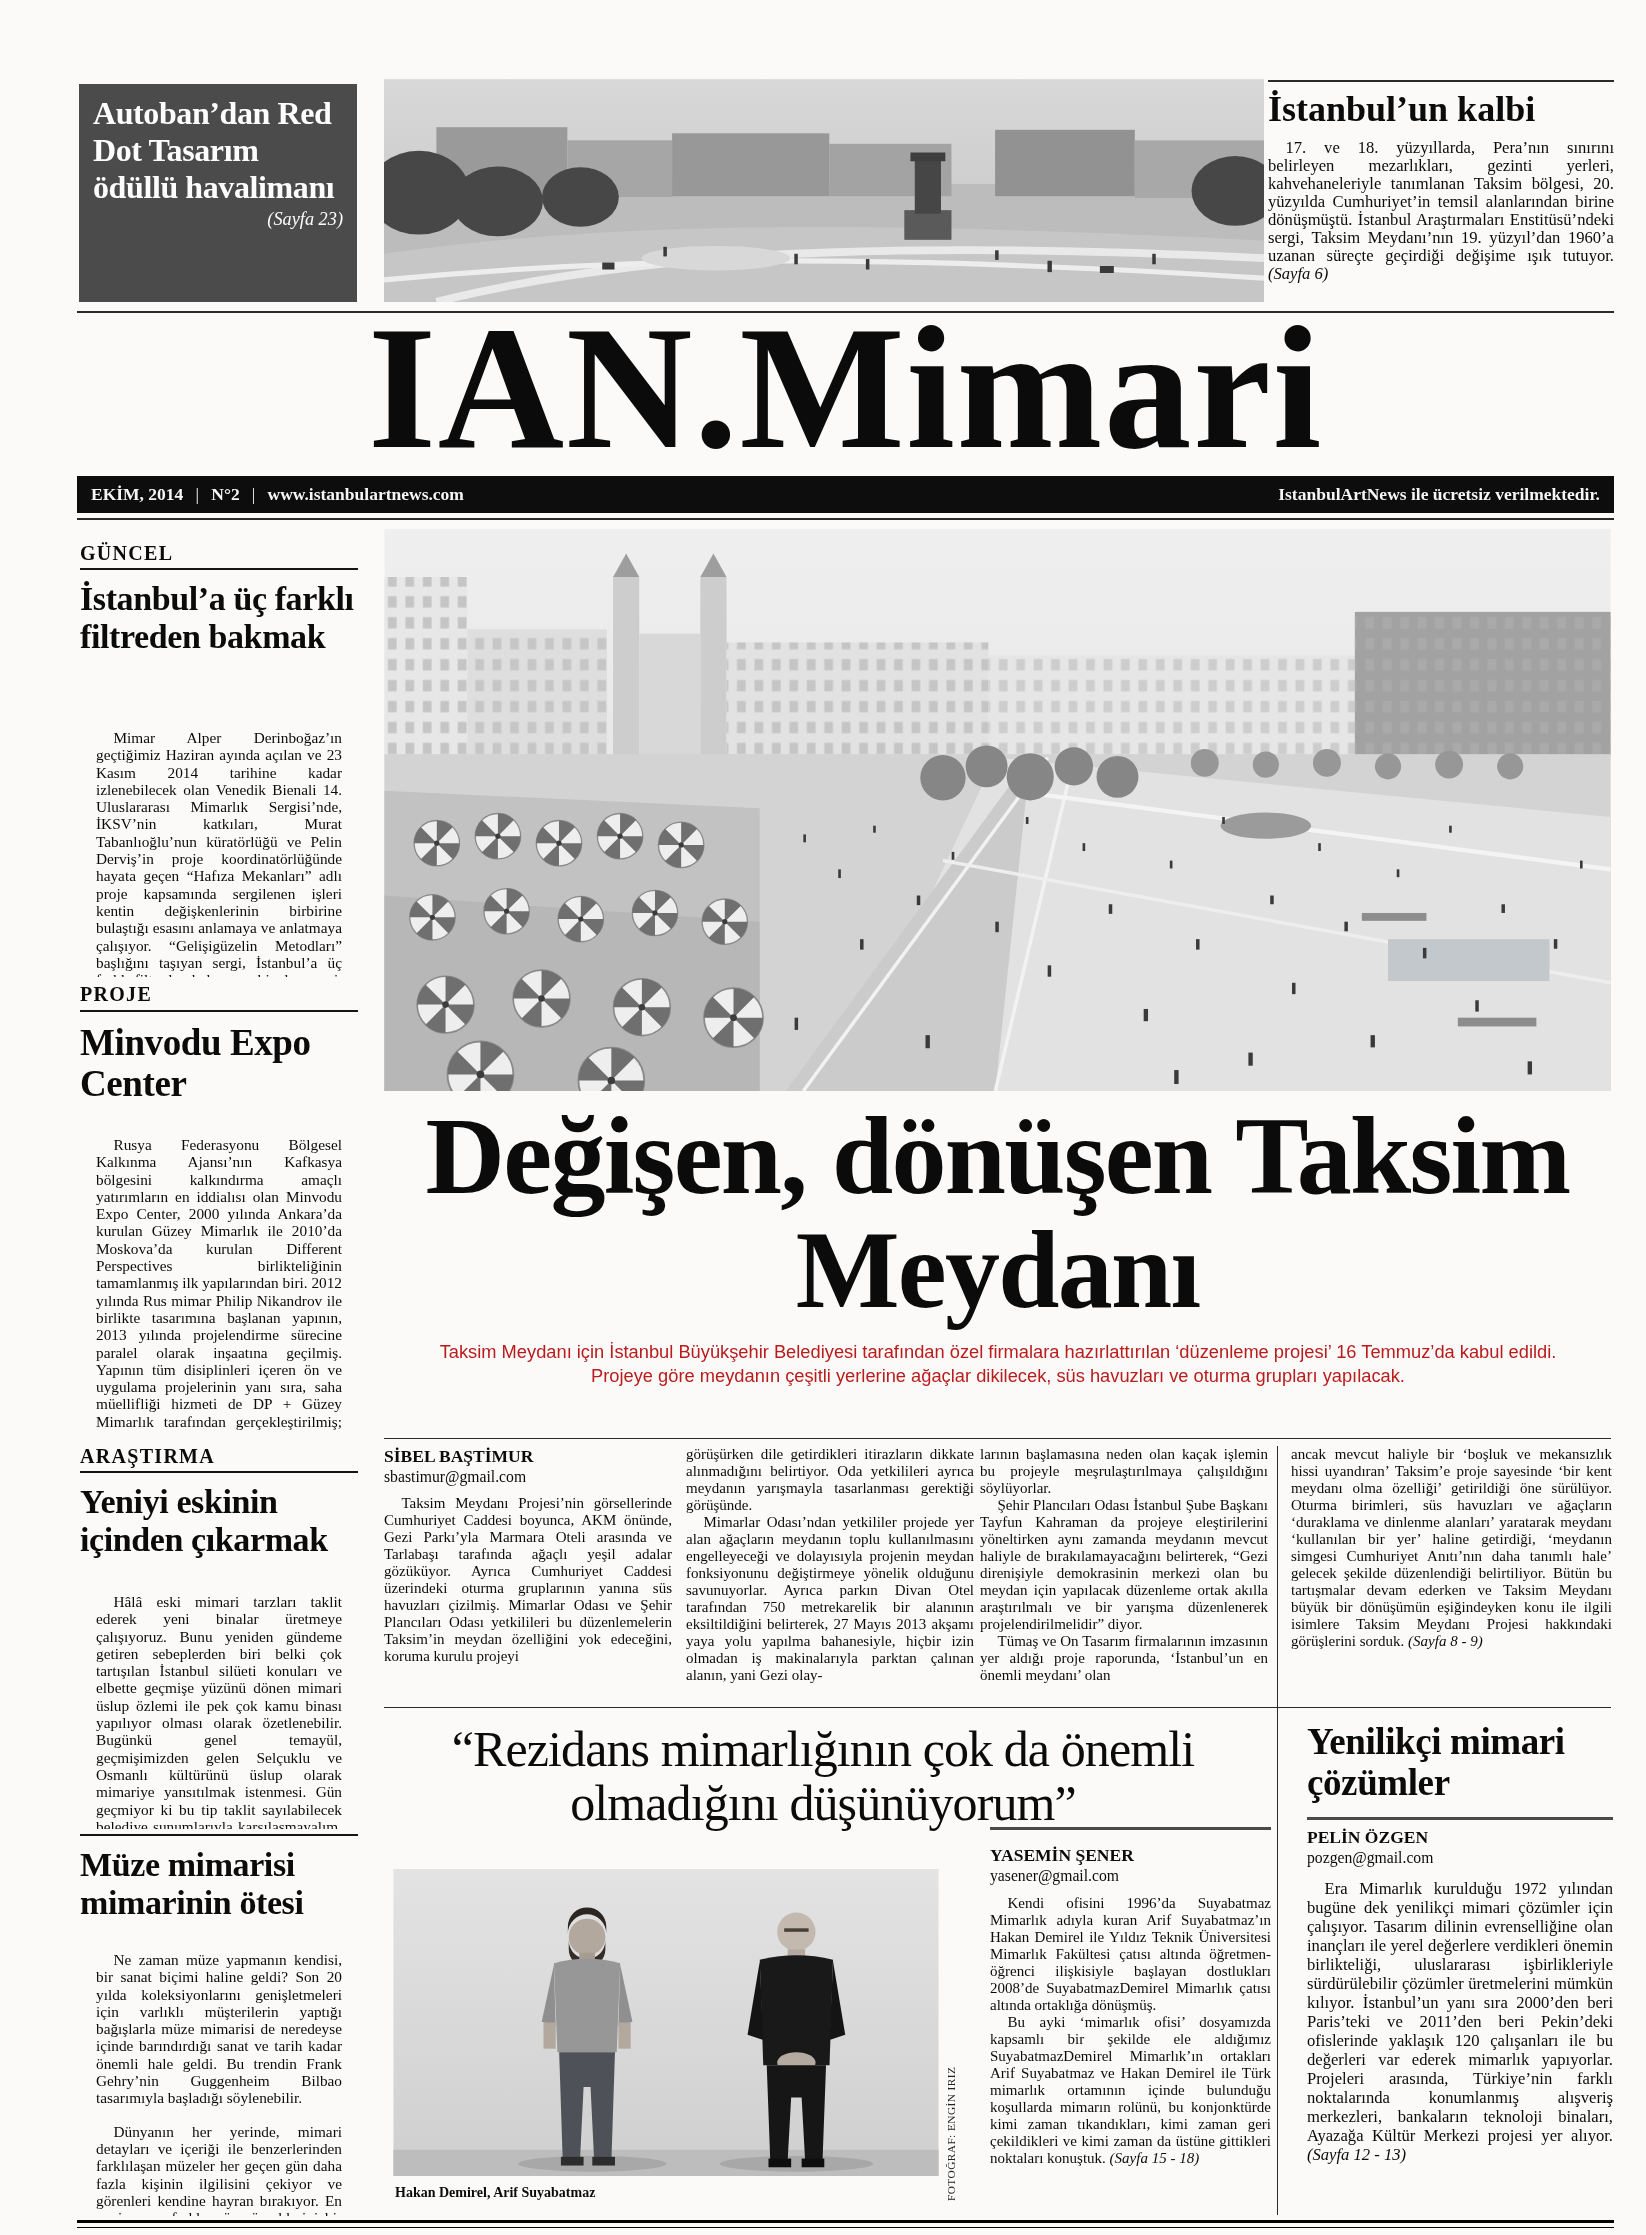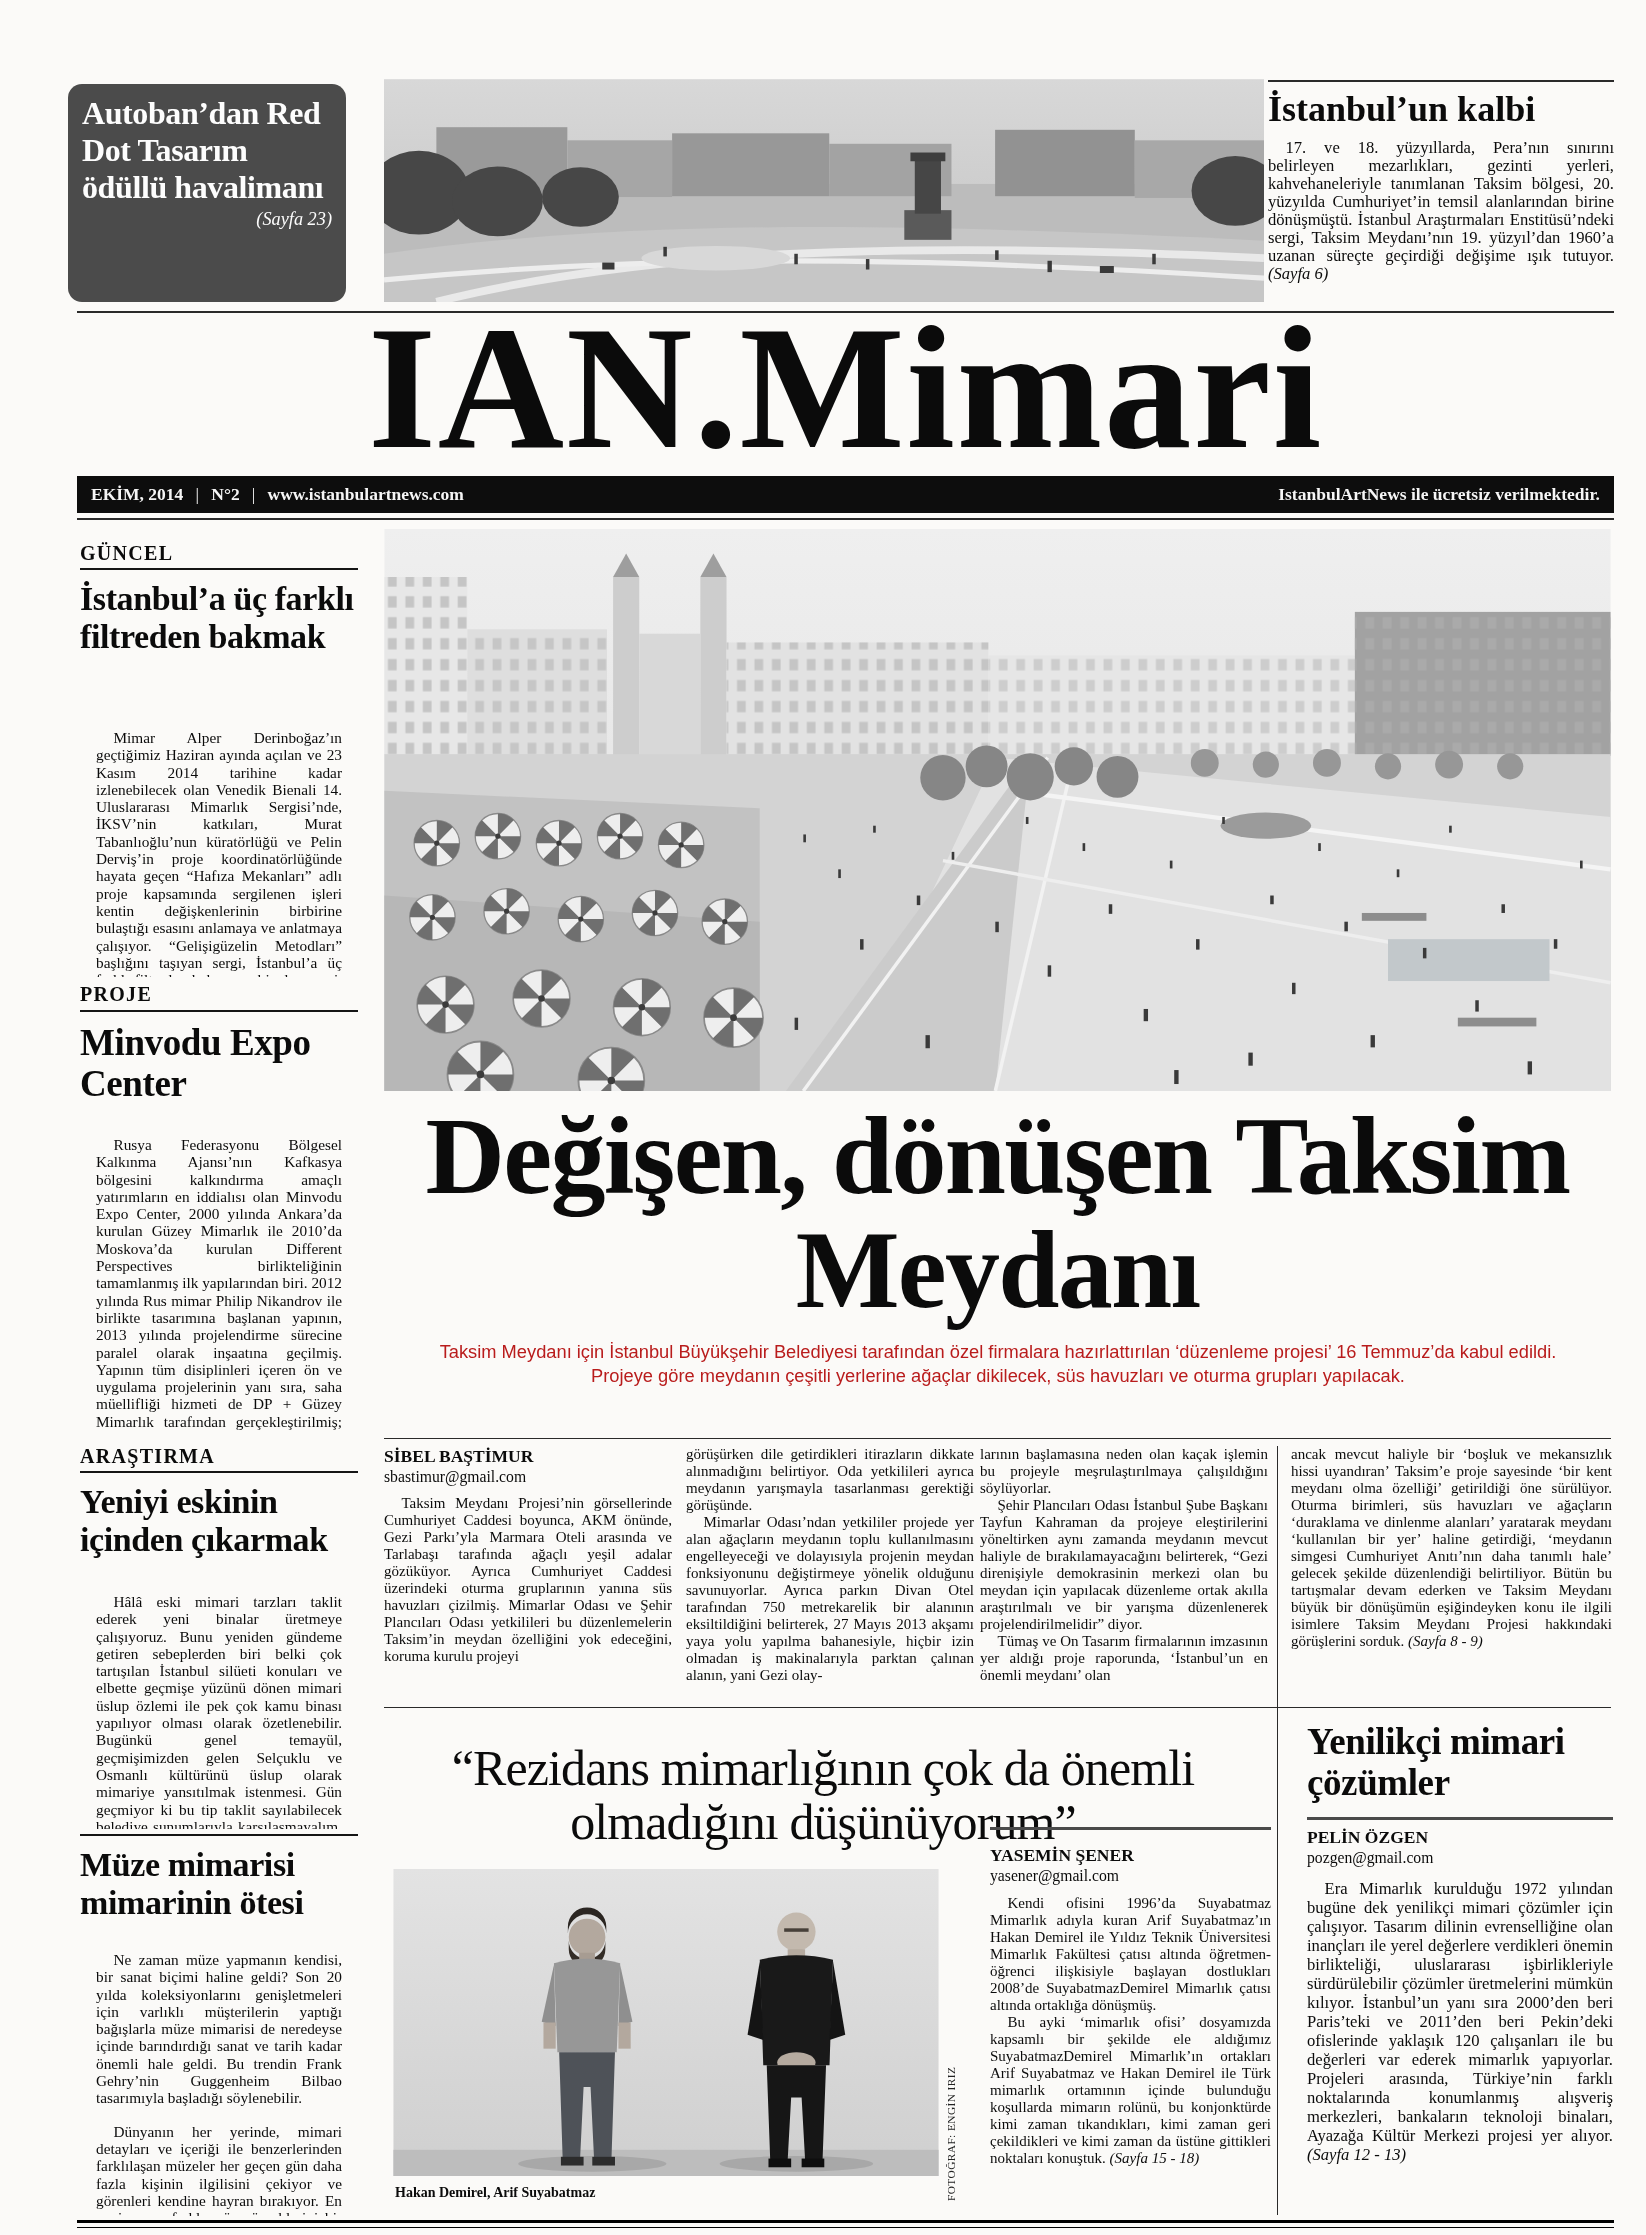--- a/index.html
+++ b/index.html
@@ -19,36 +19,36 @@
   .promo{background:#4b4b4b;color:#fdfdfd;padding:10.5px 14px;box-sizing:border-box;}
   .promo p{font-weight:bold;font-size:32px;line-height:37px;letter-spacing:-0.4px;}
   .promo .ref{font-size:18.3px;text-align:right;margin-top:3.5px;}
   .bar{background:#0d0d0d;color:#f6f6f6;display:flex;justify-content:space-between;
        align-items:center;padding:0 14px;box-sizing:border-box;font-weight:bold;font-size:17.5px;}
   .bar .sep{margin:0 12.2px;font-weight:normal;}
   .masthead{text-align:center;font-weight:bold;font-size:175px;line-height:162px;letter-spacing:1.7px;}
   .bighead{text-align:center;font-weight:bold;font-size:110px;line-height:114px;letter-spacing:-1.7px;}
   .deck{font-family:"Liberation Sans",sans-serif;font-size:18.3px;line-height:23.6px;
         text-align:center;color:#b91c1c;}
-  .quotehead{font-size:50px;line-height:54px;text-align:center;font-weight:normal;letter-spacing:-0.9px;margin-top:19px;}
+  .quotehead{font-size:50px;line-height:54px;text-align:center;font-weight:normal;letter-spacing:-0.9px;}
   .colbox{overflow:hidden;}
   .maincol p{font-size:15px;line-height:17px;text-align:justify;margin:0;}
   .grayrule{height:2.6px;background:#4a4a4a;}
   .caption{font-weight:bold;font-size:14px;}
   .credit{font-size:11.4px;letter-spacing:0.4px;color:#222;transform:rotate(-90deg);transform-origin:0 0;}
   .rcolhead{font-weight:bold;font-size:37px;line-height:41px;letter-spacing:-0.4px;}
   .bottomrule{border-top:3.5px solid #000;border-bottom:1.7px solid #000;height:3.5px;}
   .hairline{background:#2a2a2a;}
 </style>
 </head>
 <body>
 
 <div id="page">
 
-  <div class="abs promo" style="left:68px;top:84px;width:278px;height:218px;border-radius:14px;">
+  <div class="abs promo" style="left:79px;top:84px;width:278px;height:218px;">
     <p>Autoban’dan Red Dot Tasarım ödüllü havalimanı</p>
     <div class="ref">(Sayfa 23)</div>
   </div>
 
   <svg class="abs" style="left:384px;top:79px;" width="880" height="223" viewBox="0 0 1008 255">
     <defs>
       <linearGradient id="sky1" x1="0" y1="0" x2="0" y2="1">
         <stop offset="0" stop-color="#d8d8d8"></stop>
           <stop offset="1" stop-color="#c3c3c3"></stop>
       </linearGradient>

